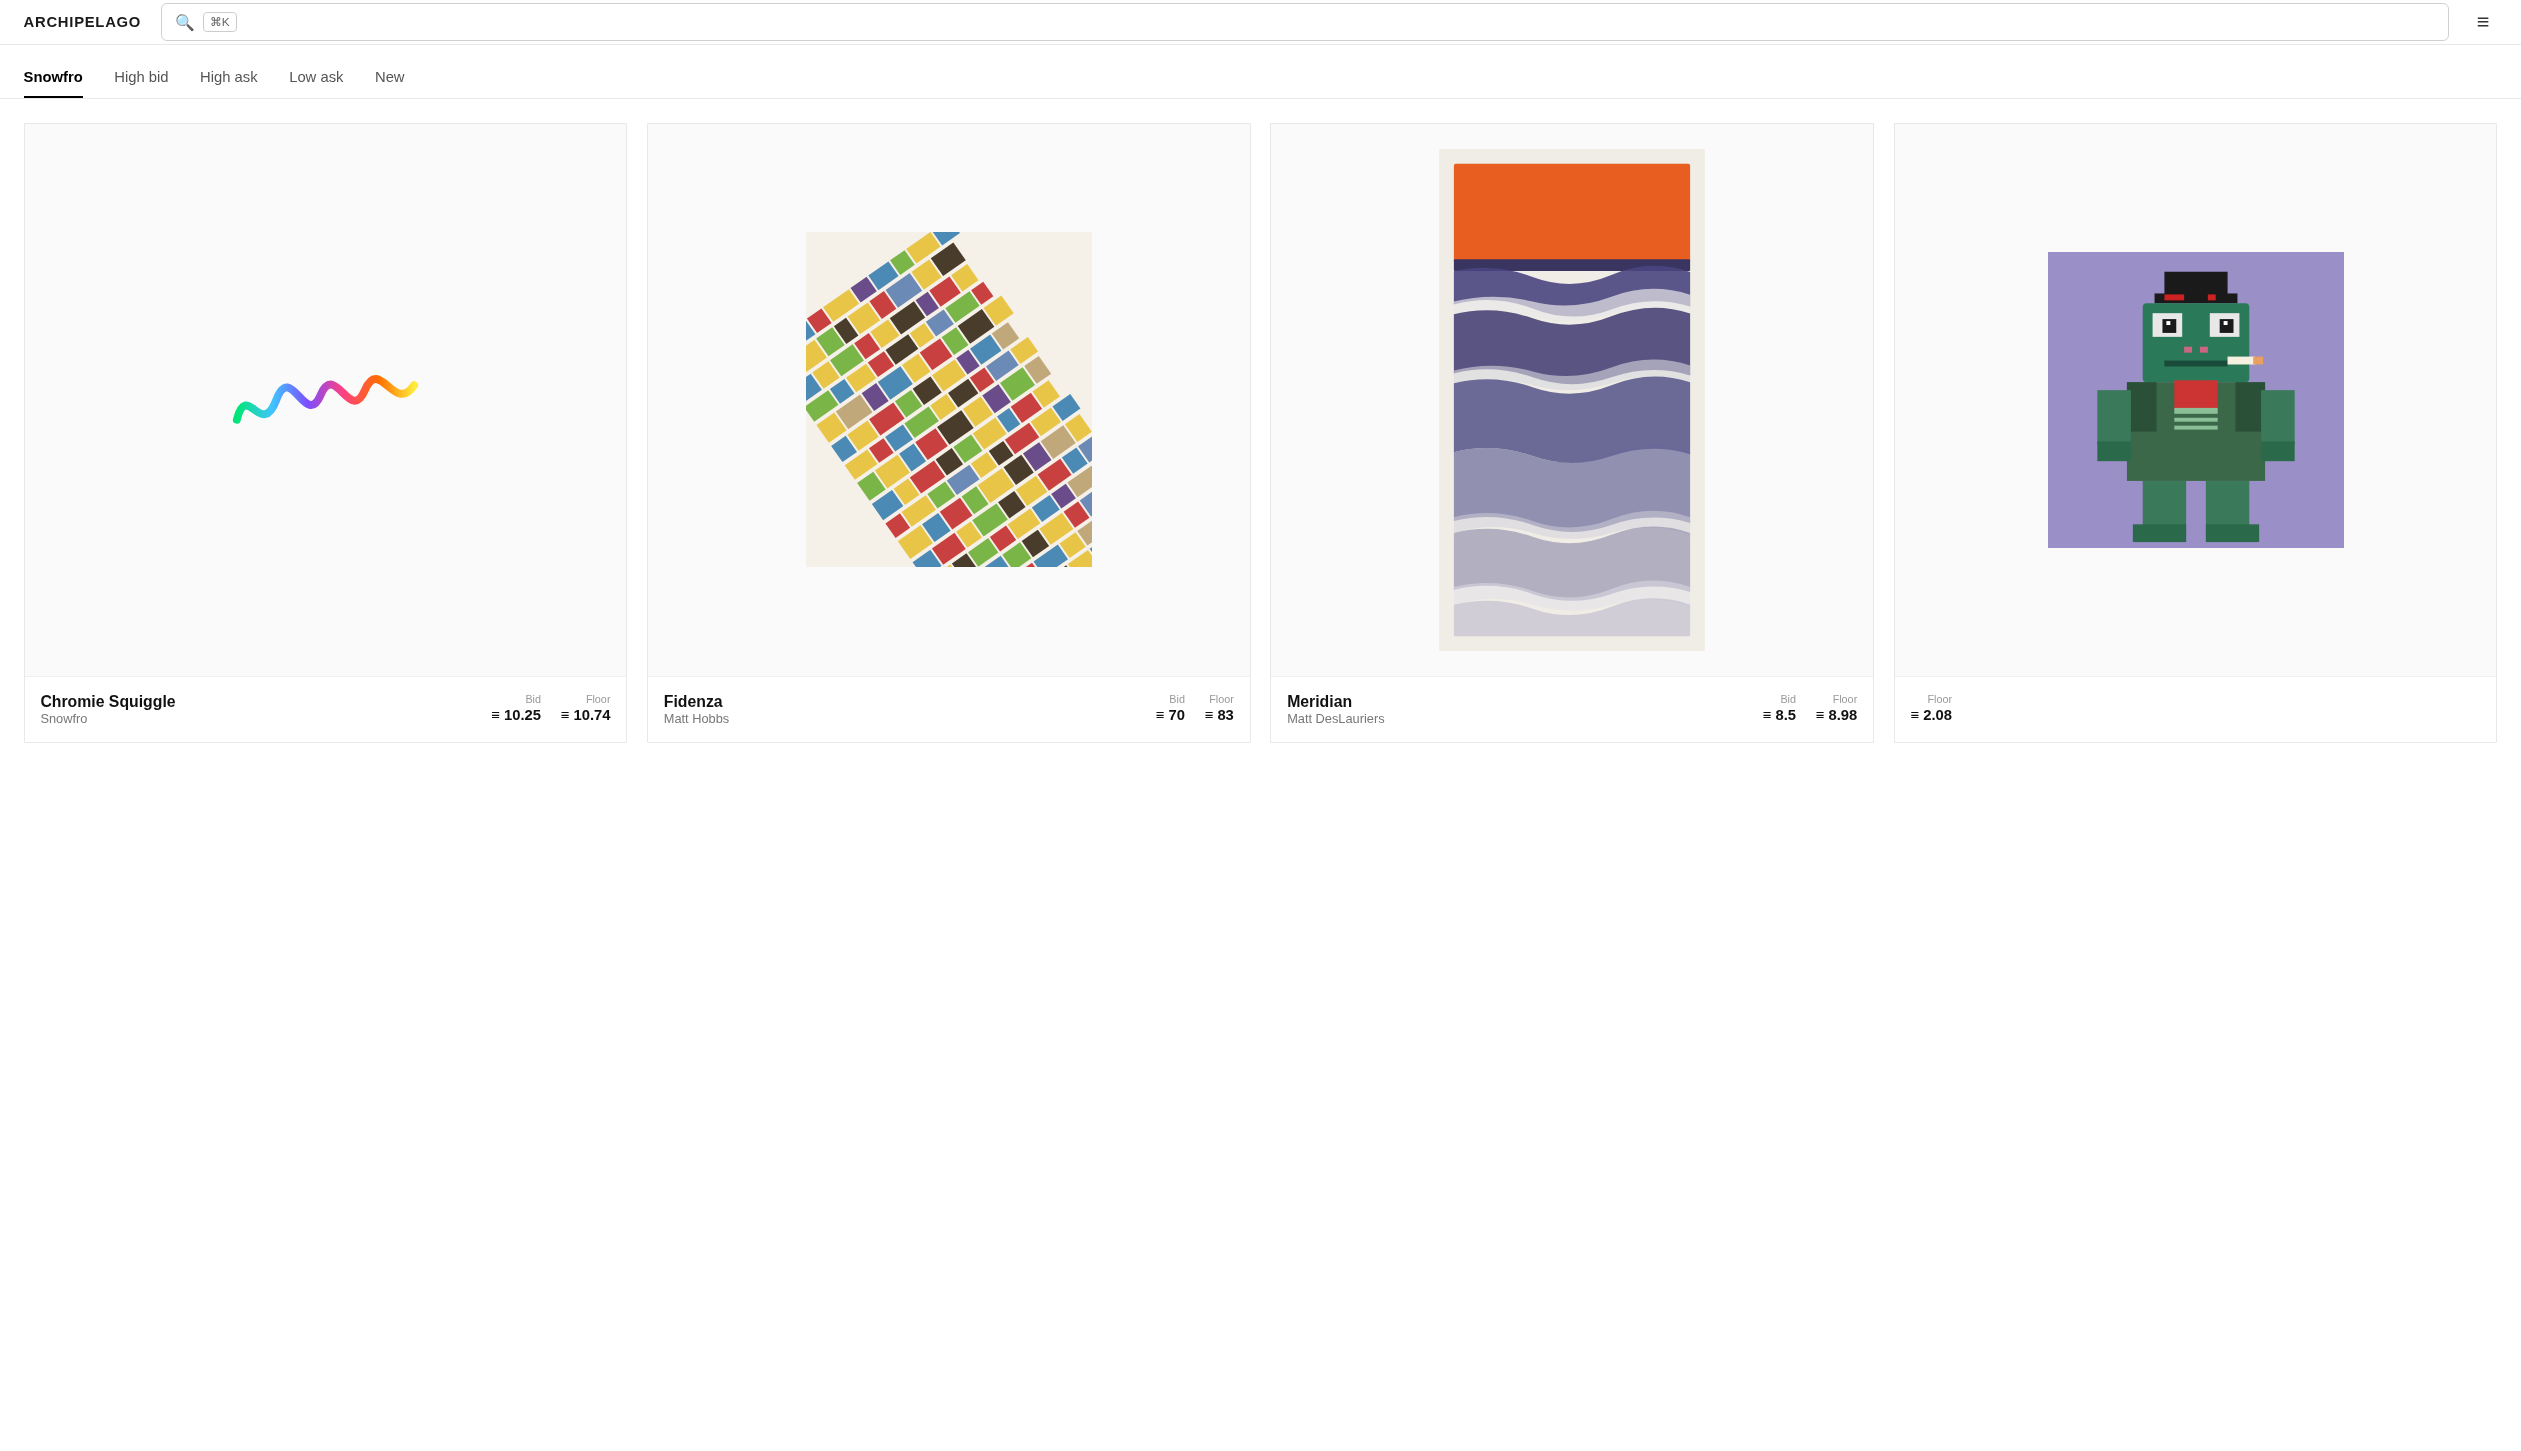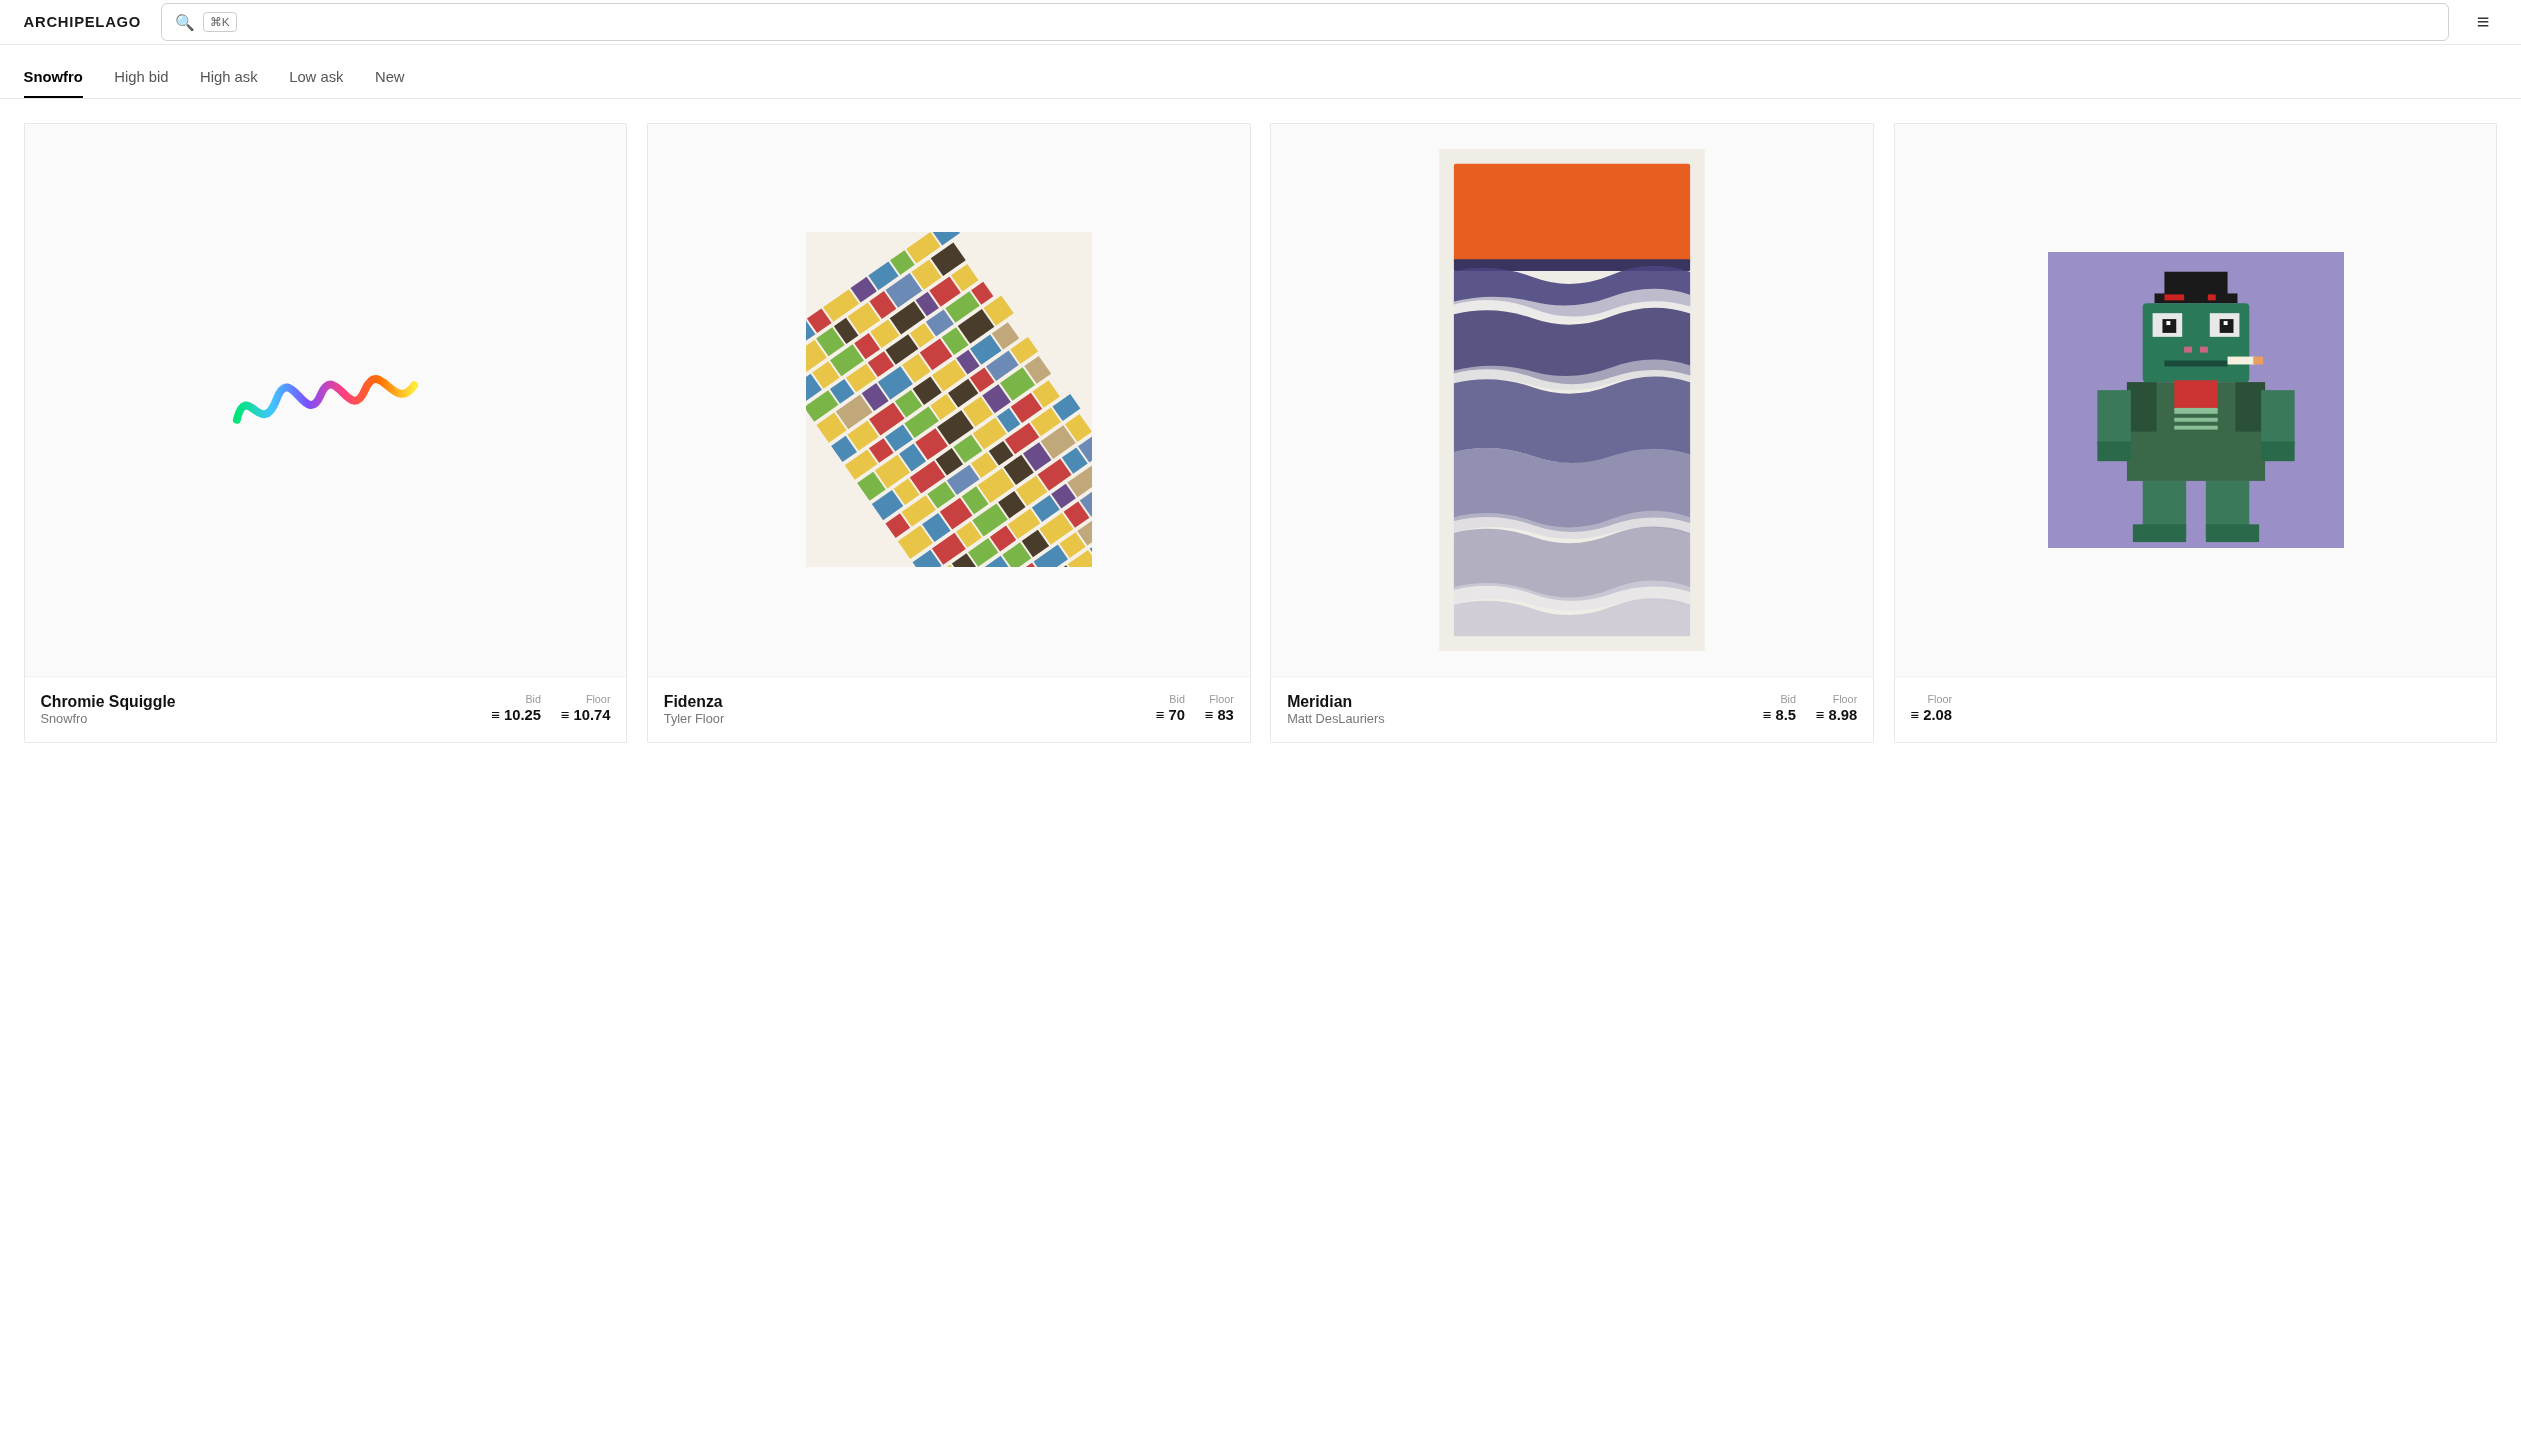--- a/index.html
+++ b/index.html
@@ -400,21 +400,21 @@
           <rect x="151" y="426" width="22" height="18" fill="#4a3c2a"></rect>
           <rect x="175" y="426" width="28" height="18" fill="#6b4c8a"></rect>
           <rect x="205" y="426" width="20" height="18" fill="#c94040"></rect>
           <rect x="227" y="426" width="18" height="18" fill="#e8c547"></rect>
         </g>
       </svg>
     </div>
     <div class="card-info">
       <div class="card-names">
         <div class="card-title">Fidenza</div>
-        <div class="card-artist">Tyler Floor</div>
+        <div class="card-artist">Matt Hobbs</div>
       </div>
       <div class="card-prices">
         <div class="price-col">
           <div class="price-label">Bid</div>
           <div class="price-value">≡ 70</div>
         </div>
         <div class="price-col">
           <div class="price-label">Floor</div>
           <div class="price-value">≡ 83</div>
         </div>

